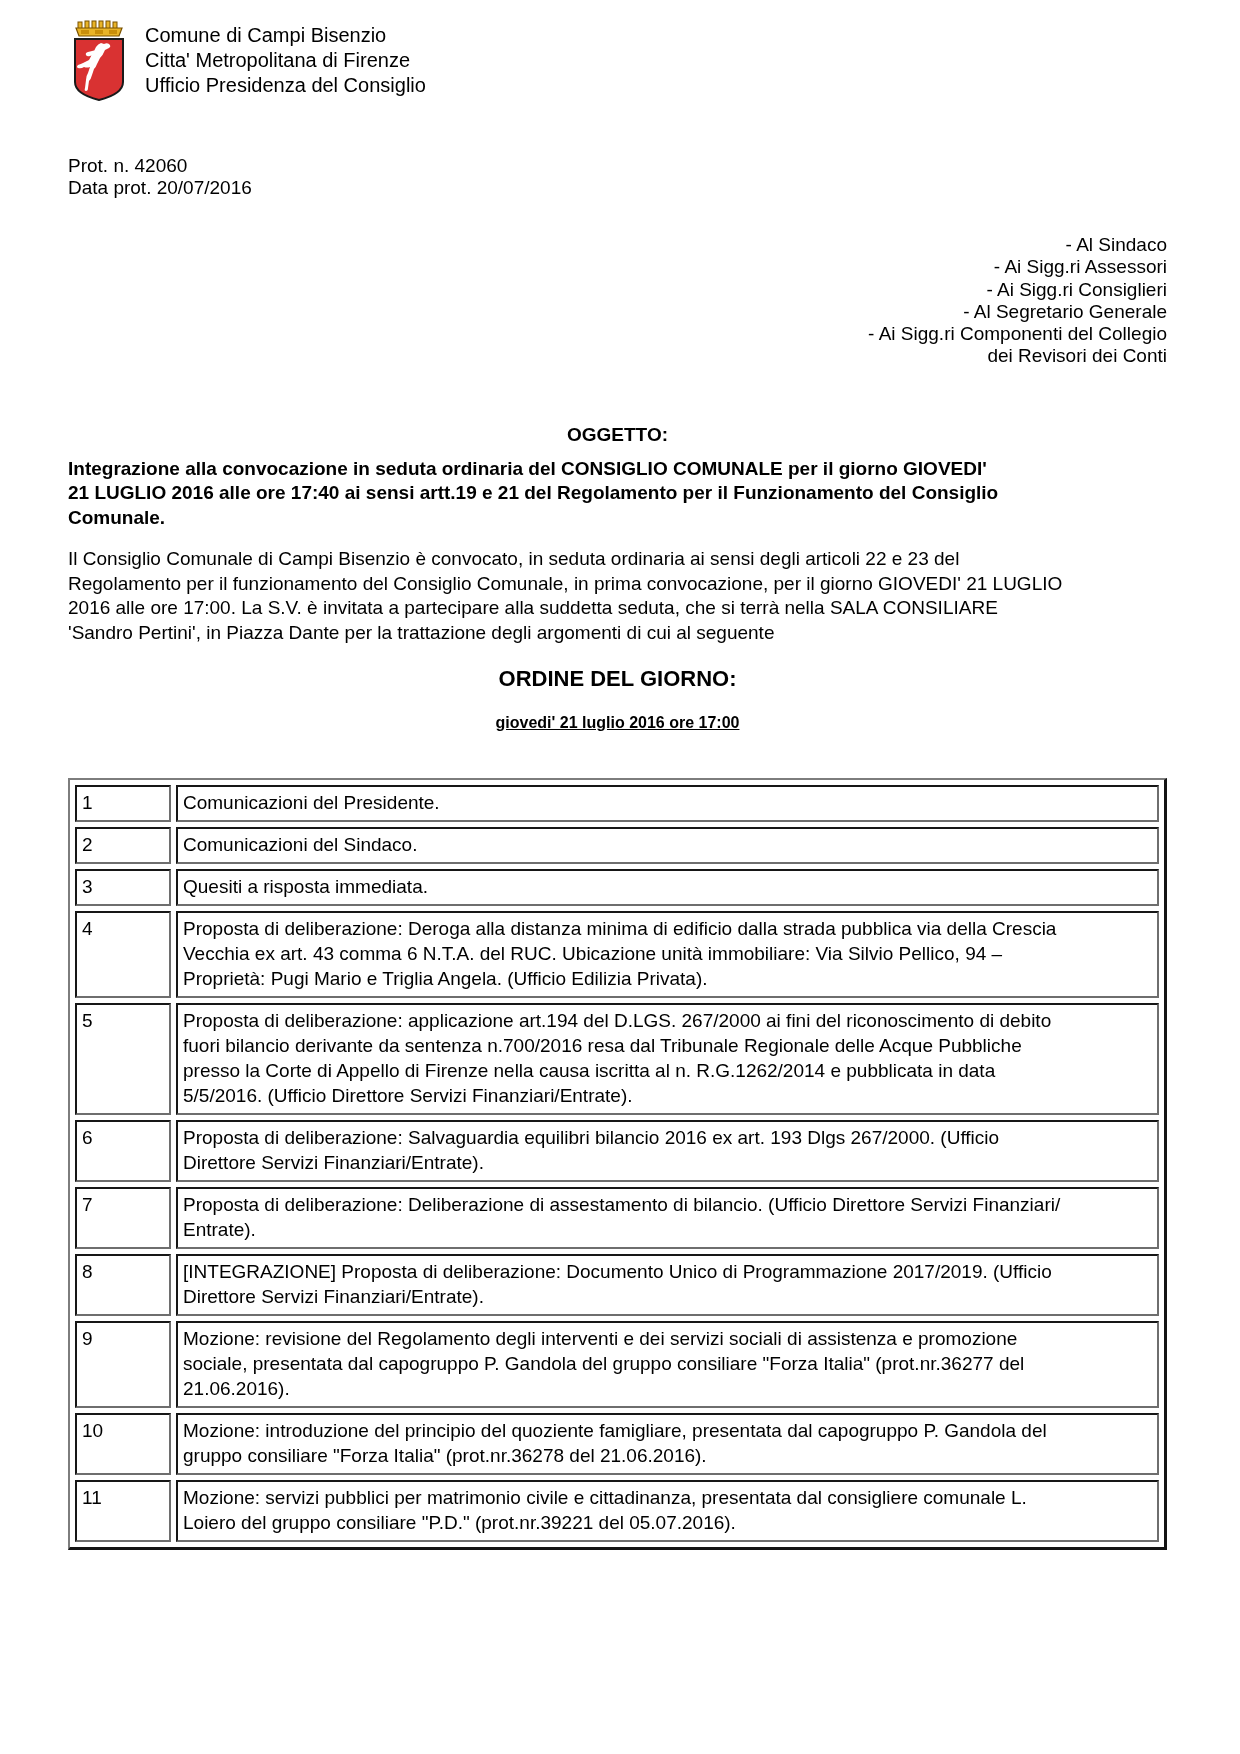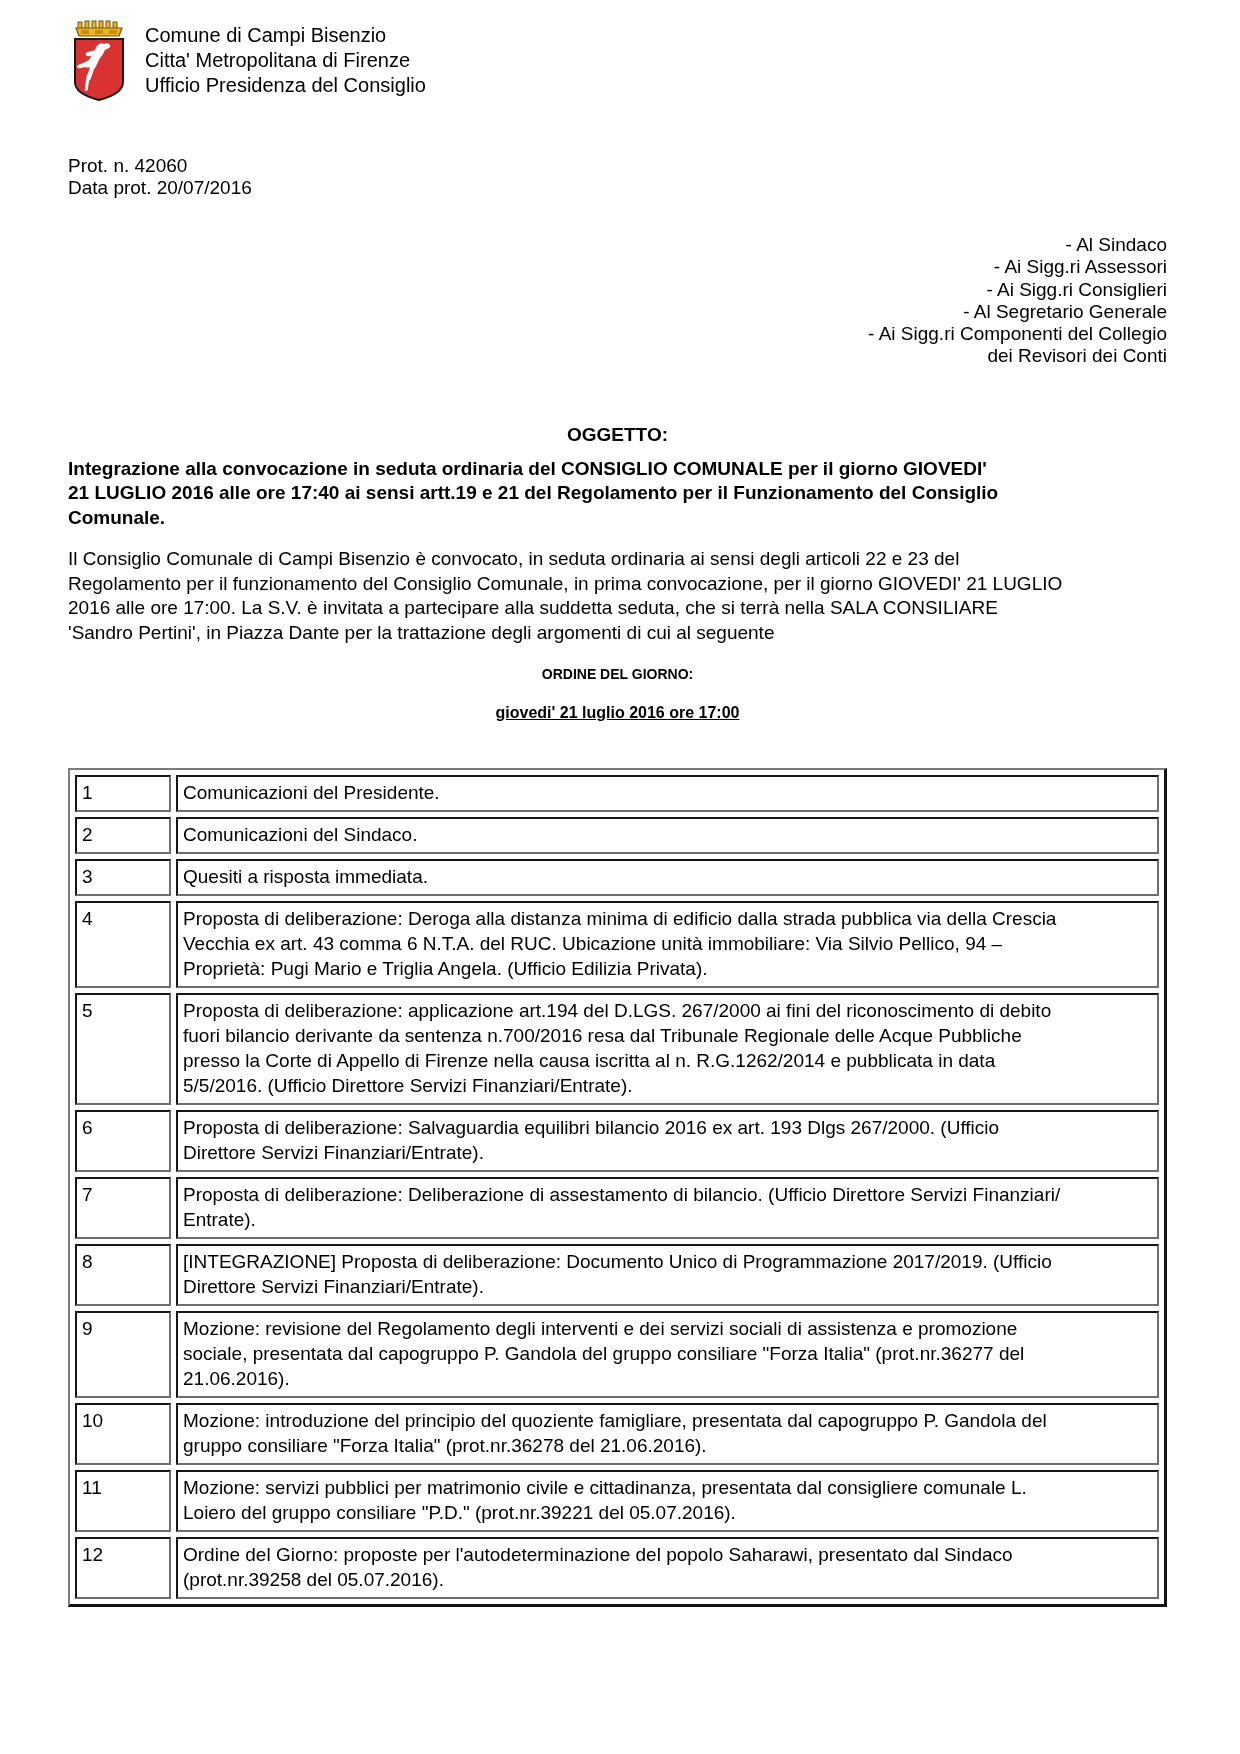--- a/index.html
+++ b/index.html
@@ -58,21 +58,21 @@
   .intro-text {
     margin-top: 16px;
     font-size: 19px;
     line-height: 24.7px;
     white-space: pre-line;
   }
   
   .agenda-title {
     margin-top: 20px;
     text-align: center;
-    font-size: 14px;
+    font-size: 22px;
     font-weight: bold;
   }
   .agenda-datetime {
     margin-top: 22px;
     text-align: center;
     font-size: 16px;
     font-weight: bold;
     text-decoration: underline;
   }
   
@@ -212,21 +212,16 @@
       <tr>
         <td class="num">10</td>
         <td class="txt">Mozione: introduzione del principio del quoziente famigliare, presentata dal capogruppo P. Gandola del
 gruppo consiliare "Forza Italia" (prot.nr.36278 del 21.06.2016).</td>
       </tr>
       <tr>
         <td class="num">11</td>
         <td class="txt">Mozione: servizi pubblici per matrimonio civile e cittadinanza, presentata dal consigliere comunale L.
 Loiero del gruppo consiliare "P.D." (prot.nr.39221 del 05.07.2016).</td>
       </tr>
-      <tr>
-        <td class="num">12</td>
-        <td class="txt">Ordine del Giorno: proposte per l'autodeterminazione del popolo Saharawi, presentato dal Sindaco
-(prot.nr.39258 del 05.07.2016).</td>
-      </tr>
     </tbody>
   </table>
 
 </div>
 
 </body></html>

